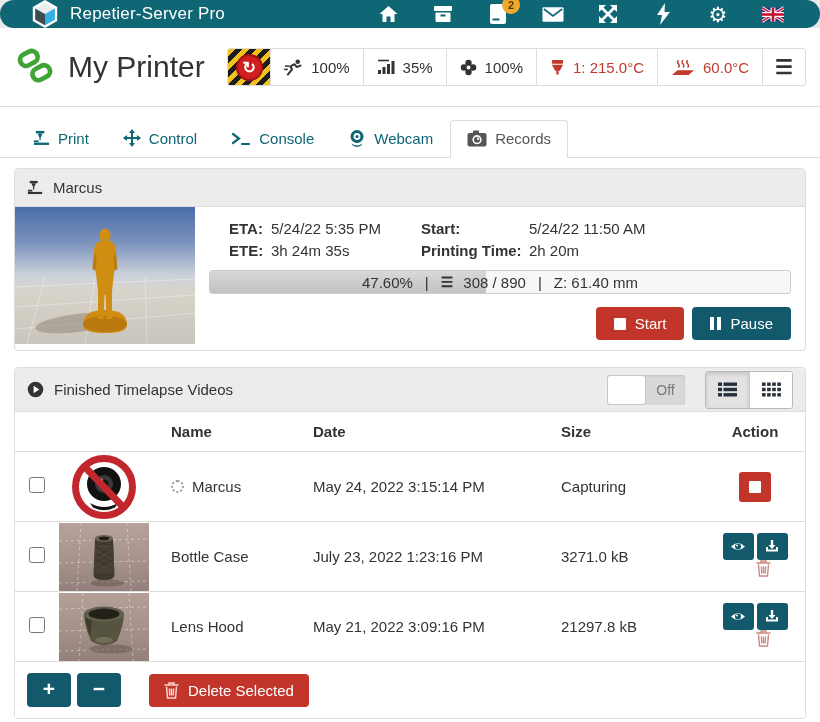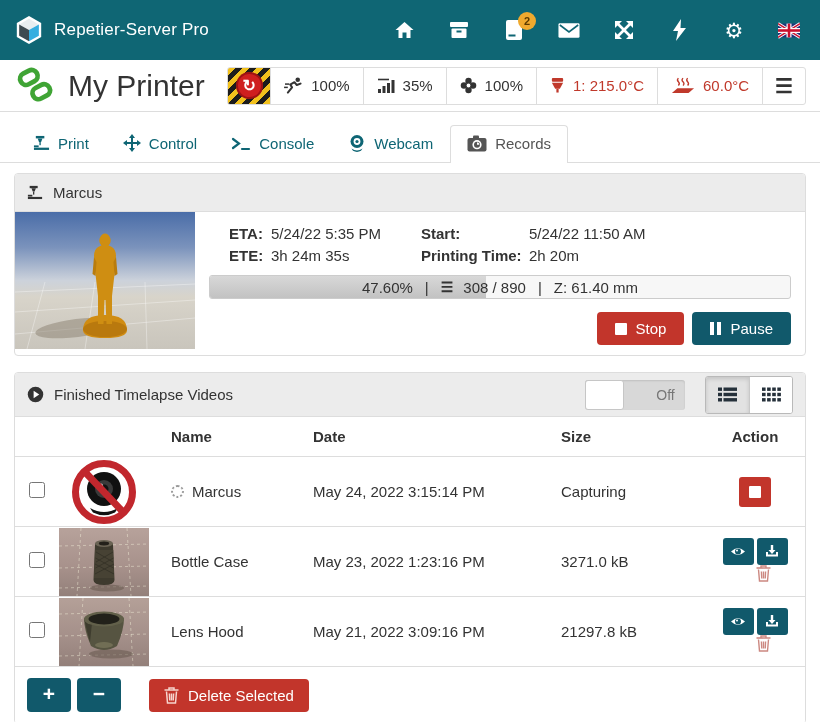--- a/index.html
+++ b/index.html
@@ -2,33 +2,33 @@
 <html><head>
 <meta charset="utf-8">
 <style>
   * { margin:0; padding:0; box-sizing:border-box; }
   html,body { width:820px; height:722px; }
   body { font-family:"Liberation Sans", sans-serif; background:#e9e9e9; color:#333; }
   .page { width:820px; height:722px; overflow:hidden; }
   .sheet { background:#fff; border-radius:0 0 6px 6px; padding-bottom:10px; }
 
   
-  .navbar { height:60px; background:#0f6674; display:flex; align-items:center; padding:0 14px; }
+  .navbar { height:28px; background:#0f6674; display:flex; align-items:center; padding:0 30px;border-radius:19px; }
   .brand-logo { width:30px; height:30px; margin-right:10px; }
   .brand-name { color:#fff; font-size:17px; font-weight:500; letter-spacing:.2px; }
   .nav-spacer { flex:1; }
   .nav-icons { display:flex; align-items:center; gap:33px; padding-right:6px; }
   .nav-icon { position:relative; width:22px; height:22px; display:flex; align-items:center; justify-content:center; cursor:pointer; }
   .nav-icon svg { display:block; }
   .nav-badge { position:absolute; top:-7px; right:-11px; min-width:18px; height:18px; border-radius:50%;
     background:#f0a92e; color:#5b3a00; font-size:11px; font-weight:bold; display:flex; align-items:center; justify-content:center; }
   .gear-glyph { color:#fff; font-size:21px; line-height:1; }
 
   
-  .printer-header { height:52px; background:#fff; border-bottom:1px solid #ddd; display:flex; align-items:center; padding:0 14px; }
+  .printer-header { height:79px; background:#fff; border-bottom:1px solid #ddd; display:flex; align-items:center; padding:0 14px; }
   .link-icon { width:42px; height:40px; margin-right:12px; }
   .printer-title { font-size:30px; font-weight:500; color:#333; }
   .hdr-spacer { flex:1; }
   .status-group { display:flex; }
   .stat { display:flex; align-items:center; gap:8px; height:38px; padding:0 13px; background:#fff;
     border:1px solid #ddd; margin-left:-1px; font-size:15px; color:#333; white-space:nowrap; }
   .stat:first-child { border-radius:3px 0 0 3px; margin-left:0; }
   .stat:last-child { border-radius:0 3px 3px 0; }
   .stat.temp { color:#c0392b; }
   .stat.estop-cell { padding:0; width:44px; justify-content:center; cursor:pointer;
@@ -70,21 +70,21 @@
   .btn-red { background:#c2352b; }
   .btn-teal { background:#11596b; }
   .icon-stop-sq { width:12px; height:12px; background:#fff; border-radius:1px; display:inline-block; }
   .icon-pause-bars { display:inline-flex; gap:3px; }
   .icon-pause-bars i { width:4px; height:13px; background:#fff; display:block; }
 
   
   .tl-head { justify-content:flex-start; height:44px; }
   .tl-spacer { flex:1; }
   .tl-hide-label { font-size:15px; color:#333; margin-right:10px; }
-  .toggle { width:100px; height:30px; background:#d8d8d8; border-radius:3px; position:relative; cursor:pointer;
+  .toggle { width:78px; height:30px; background:#d8d8d8; border-radius:3px; position:relative; cursor:pointer;
     box-shadow:inset 0 1px 2px rgba(0,0,0,.12); margin-right:10px; }
   .toggle-knob { position:absolute; left:0; top:0; width:39px; height:30px; background:#fff; border:1px solid #c6c6c6; border-radius:3px; }
   .toggle-state { position:absolute; right:0; top:0; width:39px; height:30px; display:flex; align-items:center; justify-content:center;
     color:#777; font-size:14px; }
   .view-group { display:flex; border:1px solid #b9b9b9; border-radius:3px; overflow:hidden; background:#fff; }
   .view-btn { width:43px; height:36px; display:flex; align-items:center; justify-content:center; cursor:pointer; background:#fff; border:none; }
   .view-btn.active { background:#e2e2e2; box-shadow:inset 0 2px 4px rgba(0,0,0,.14); }
   .view-btn + .view-btn { border-left:1px solid #c9c9c9; }
 
   table.tl-table { width:100%; border-collapse:collapse; font-size:15px; }
@@ -355,21 +355,21 @@
                     <span class="layers-glyph">☰</span>
                     <span>308 / 890</span>
                   </span>
                 <span>|</span>
                 <span>Z: 61.40 mm</span>
               </div>
             </div>
             <div class="job-actions">
               <button class="btn btn-red">
                 <span class="icon-stop-sq"></span>
-                <span>Stop</span>
+                <span>Start</span>
               </button>
               <button class="btn btn-teal">
                 <span class="icon-pause-bars">
                     <i></i>
                     <i></i>
                   </span>
                 <span>Pause</span>
               </button>
             </div>
           </div>
@@ -491,21 +491,21 @@
                       <line x1="54" y1="24" x2="37" y2="34"></line>
                         <line x1="54.5" y1="30" x2="36.5" y2="40"></line>
                         <line x1="55" y1="36" x2="36" y2="46"></line>
                     </g>
                     <ellipse cx="45" cy="15.5" rx="9" ry="3.4" fill="#6a6354"></ellipse>
                     <ellipse cx="45" cy="15.5" rx="5.2" ry="1.9" fill="#23201a"></ellipse>
                   </svg>
                 </div>
               </td>
               <td>Bottle Case</td>
-              <td>May 23, 2022 1:23:16 PM</td>
+              <td>July 23, 2022 1:23:16 PM</td>
               <td>3271.0 kB</td>
               <td class="center">
                 <button class="mini-btn">
                   <svg width="16" height="11" viewBox="0 0 16 11">
                     <path d="M1 5.5 Q8 -1.5 15 5.5 Q8 12.5 1 5.5 Z" fill="#fff"></path>
                     <circle cx="8" cy="5.5" r="3" fill="#11596b"></circle>
                       <circle cx="7" cy="4.5" r="1" fill="#fff"></circle>
                   </svg>
                 </button><button class="mini-btn">
                   <svg width="14" height="14" viewBox="0 0 14 14" fill="#fff">

